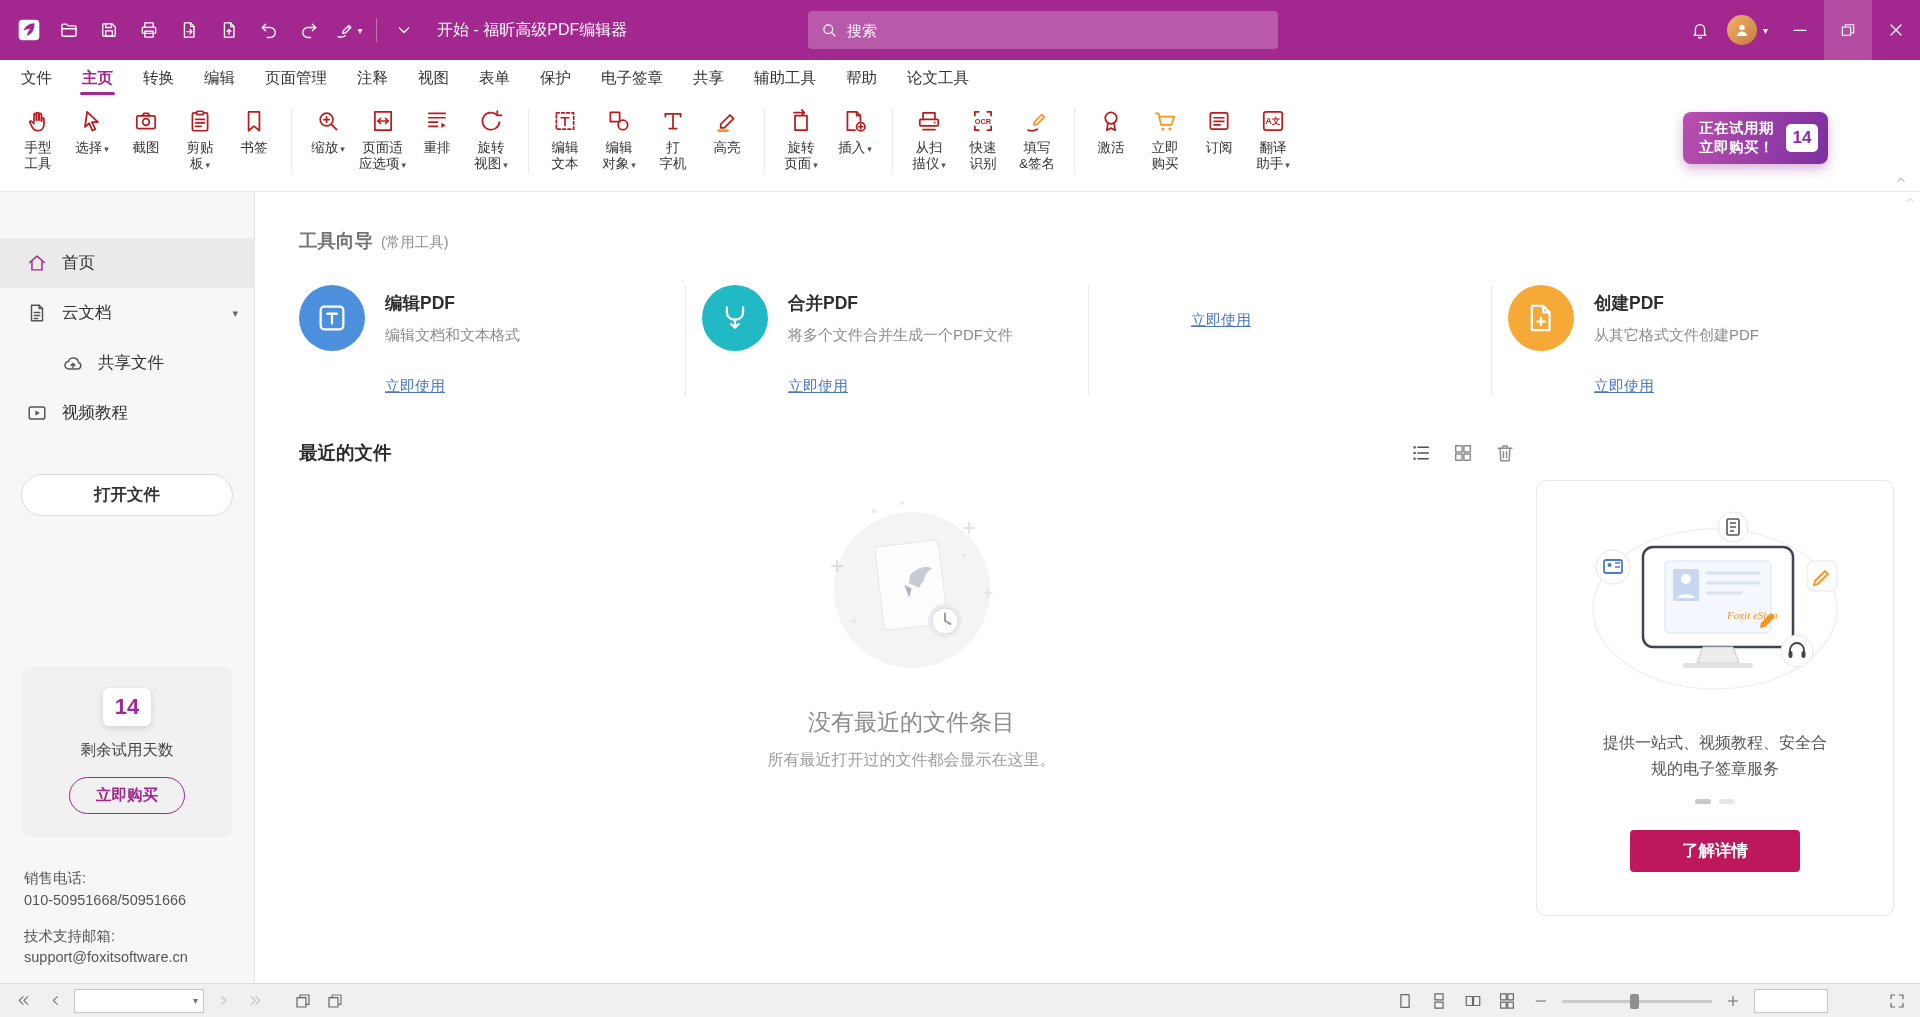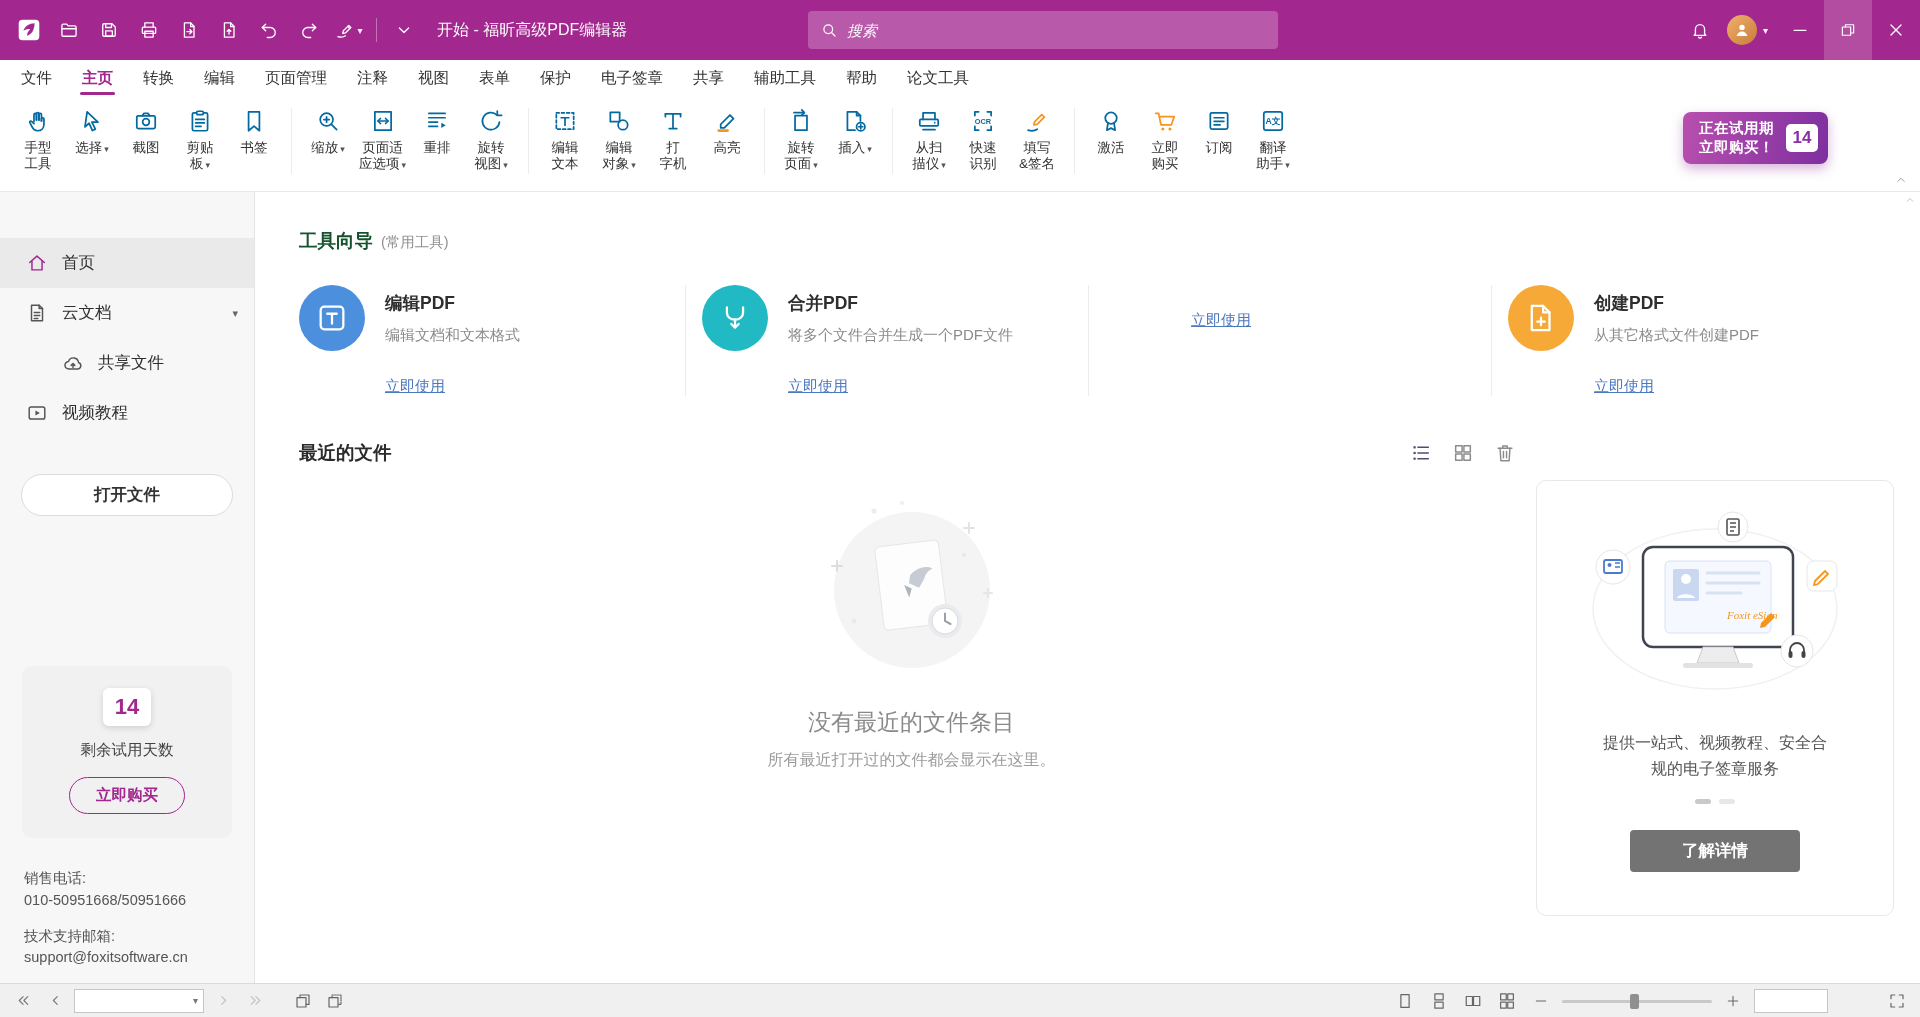--- a/index.html
+++ b/index.html
@@ -12,42 +12,42 @@
   .app { width:1920px; height:1017px; display:flex; flex-direction:column; }
 
   
   .titlebar { height:60px; flex:none; background:#A2278E; color:#fff; display:flex; align-items:center; padding:0 0 0 10px; position:relative; }
   .tb-left { display:flex; align-items:center; gap:2px; }
   .tb-btn { width:38px; height:38px; border-radius:4px; display:flex; align-items:center; justify-content:center; color:#fff; }
   .tb-sep { width:1px; height:24px; background:rgba(255,255,255,.35); margin:0 6px; display:inline-block; }
   .tb-caret { font-size:10px; margin-left:2px; color:rgba(255,255,255,.95); }
   .tb-title { margin-left:14px; font-size:16px; opacity:.97; white-space:nowrap; }
   .tb-search { position:absolute; left:808px; top:11px; width:470px; height:38px; background:rgba(255,255,255,.24); border-radius:4px; display:flex; align-items:center; gap:9px; padding:0 12px; }
-  .tb-search-input { flex:1; background:transparent; border:0; outline:none; color:#ffffff; font-size:15px;font-style:italic; }
+  .tb-search-input { flex:1; background:transparent; border:0; outline:none; color:#ffffff; font-size:15px; }
   .tb-search-input::placeholder { color:rgba(255,255,255,.95); }
   .tb-right { margin-left:auto; display:flex; align-items:center; height:100%; }
   .tb-avatar-btn { width:auto; padding:0 8px; gap:4px; }
   .tb-avatar { width:30px; height:30px; border-radius:50%; background:linear-gradient(135deg,#f0b26a,#c97b3d); display:flex; align-items:center; justify-content:center; overflow:hidden; }
   .win-btn { width:48px; height:100%; display:flex; align-items:center; justify-content:center; color:#fff; }
   .win-restore { background:rgba(255,255,255,.18); }
 
   
   .menubar { height:36px; flex:none; background:#fff; display:flex; align-items:stretch; padding:0 6px; }
   .menu-item { padding:0 15px; display:flex; align-items:center; font-size:15.5px; color:#333; position:relative; }
   .menu-item.active { color:#A2278E; font-weight:bold; }
   .menu-item.active::after { content:""; position:absolute; left:13px; right:13px; bottom:1px; height:3px; background:#A2278E; border-radius:2px; }
 
   
   .ribbon { height:96px; flex:none; background:#fff; border-bottom:1px solid #E9E9E9; position:relative; padding:4px 8px 0 8px; }
   .ribbon-groups { display:flex; align-items:flex-start; height:100%; }
   .ribbon-group { display:flex; align-items:flex-start; padding:4px 3px 0; position:relative; }
   .ribbon-group + .ribbon-group { margin-left:7px; padding-left:10px; }
   .ribbon-group + .ribbon-group::before { content:""; position:absolute; left:0; top:8px; width:1px; height:66px; background:#ECECEC; }
   .ribbon-tool { min-width:54px; padding:2px 4px 0; display:flex; flex-direction:column; align-items:center; color:#333; }
-  .ribbon-tool .ric { height:30px; display:flex; align-items:center; color:#0369a1; }
+  .ribbon-tool .ric { height:30px; display:flex; align-items:center; color:#b91c1c; }
   .ribbon-tool .lbl { margin-top:4px; font-size:13.5px; line-height:1.22; text-align:center; white-space:pre-line; }
   .dd { font-size:9px; color:#555; margin-left:2px; }
   .trial-badge { position:absolute; right:92px; top:16px; height:52px; display:flex; align-items:center; padding:0 10px 0 16px; border-radius:8px; background:linear-gradient(100deg,#b84fae,#7e2fa0); color:#fff; box-shadow:0 5px 12px rgba(150,40,150,.35); }
   .tbg-lines { font-size:14.5px; font-weight:bold; line-height:1.3; letter-spacing:.5px;text-align:right; }
   .tbg-days { width:32px; height:28px; background:#fff; color:#8E2DA8; border-radius:5px; font-weight:bold; font-size:17px; display:flex; align-items:center; justify-content:center; margin-left:12px; }
   .ribbon-collapse { position:absolute; right:12px; bottom:4px; color:#999; }
 
   
   .content { flex:1; min-height:0; display:flex; }
 
@@ -64,21 +64,21 @@
   .tc-days { width:48px; height:38px; margin:0 auto 14px; background:#fff; border-radius:6px; box-shadow:0 2px 6px rgba(0,0,0,.14); color:#A2278E; font-weight:bold; font-size:22px; display:flex; align-items:center; justify-content:center; }
   .tc-label { font-size:15.5px; color:#444; margin-bottom:16px; }
   .tc-buy { display:inline-block; padding:7px 26px; border:1px solid #A2278E; border-radius:20px; color:#A2278E; font-weight:bold; font-size:15.5px; background:transparent; }
   .contact { margin:30px 24px 14px; font-size:14.5px; color:#555; line-height:1.5; }
   .contact-gap { margin-top:14px; }
 
   
   .main { flex:1; min-width:0; background:#fff; padding:36px 26px 0 44px; display:flex; flex-direction:column; position:relative; }
   .scroll-up { position:absolute; top:2px; right:4px; color:#B5B5B5; }
   .guide-header { display:flex; align-items:baseline; gap:8px; }
-  .gh-title { font-size:18.5px; font-weight:bold; color:#14532d; }
+  .gh-title { font-size:18.5px; font-weight:bold; color:#737373; }
   .gh-sub { font-size:14.5px; color:#909090; }
   .cards { display:flex; margin-top:32px; }
   .card { flex:1; padding-right:18px; margin-right:16px; border-right:1px solid #ECECEC; }
   .card:last-child { border-right:none; margin-right:0; }
   .card-top { display:flex; gap:20px; }
   .badge { width:66px; height:66px; flex:none; border-radius:50%; display:flex; align-items:center; justify-content:center; color:#fff; background:var(--c); }
   .card-title { font-size:17.5px; font-weight:bold; color:#2E2E2E; margin:6px 0 10px; }
   .card-desc { font-size:15px; color:#8B8B8B; line-height:1.35; }
   .card-link { display:inline-block; margin:26px 0 0 86px; color:#4C78C0; font-size:15px; text-decoration:underline; cursor:pointer; }
   .recent-section { margin-top:44px; flex:1; min-height:0; display:flex; gap:12px; }
@@ -89,21 +89,21 @@
   .ri-btn { color:#8C8C8C; display:flex; }
   .ri-btn.active { color:#4D4D70; }
   .empty { display:flex; flex-direction:column; align-items:center; margin-top:28px; }
   .empty-title { margin-top:24px; font-size:23px; color:#8A8A8A; }
   .empty-hint { margin-top:12px; font-size:16px; color:#9C9C9C; }
   .promo { width:358px; flex:none; margin-top:40px; height:436px; border:1px solid #E8E8E8; border-radius:10px; background:#fff; display:flex; flex-direction:column; align-items:center; padding:28px 24px; }
   .promo-text { margin-top:26px; font-size:16px; color:#555; line-height:1.65; text-align:center; }
   .promo-dots { margin-top:16px; display:flex; gap:8px; }
   .dot { width:16px; height:5px; border-radius:3px; background:#E7E7E7; }
   .dot.active { background:#C9C9C9; }
-  .promo-btn { margin-top:26px; width:170px; height:42px; background:#737373; color:#fff; border-radius:4px; font-size:16.5px; font-weight:600; }
+  .promo-btn { margin-top:26px; width:170px; height:42px; background:#be185d; color:#fff; border-radius:4px; font-size:16.5px; font-weight:600; }
 
   
   .statusbar { height:34px; flex:none; background:#F0F0F0; border-top:1px solid #DADADA; display:flex; align-items:center; padding:0 10px; }
   .sb-left, .sb-right { display:flex; align-items:center; gap:6px; }
   .sb-right { margin-left:auto; gap:8px; }
   .sb-btn { width:26px; height:26px; display:flex; align-items:center; justify-content:center; color:#777; }
   .sb-btn.dim { color:#C2C2C2; }
   .sb-btn.dark { color:#666; }
   .page-box { width:130px; height:24px; background:#fff; border:1px solid #C6C6C6; display:flex; align-items:center; padding:0 5px; }
   .page-box input { flex:1; min-width:0; border:0; outline:none; font-size:13px; background:transparent; }

